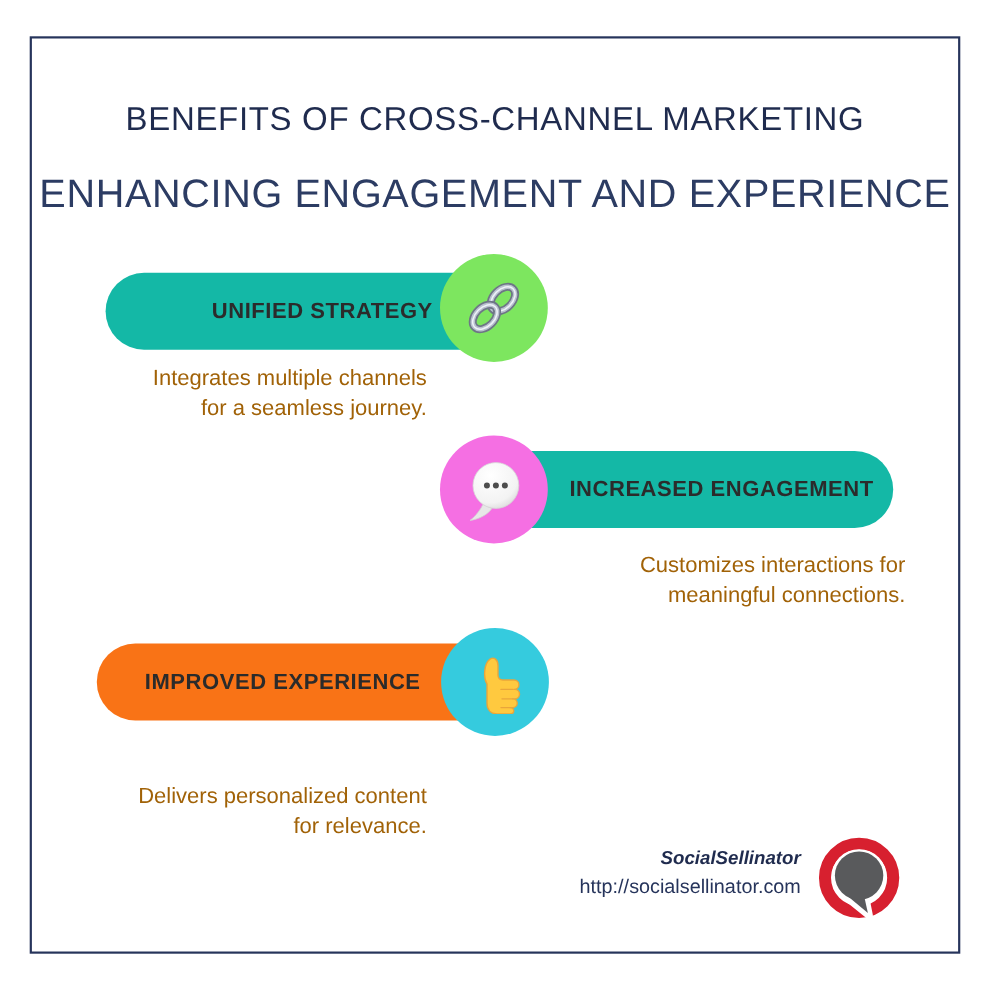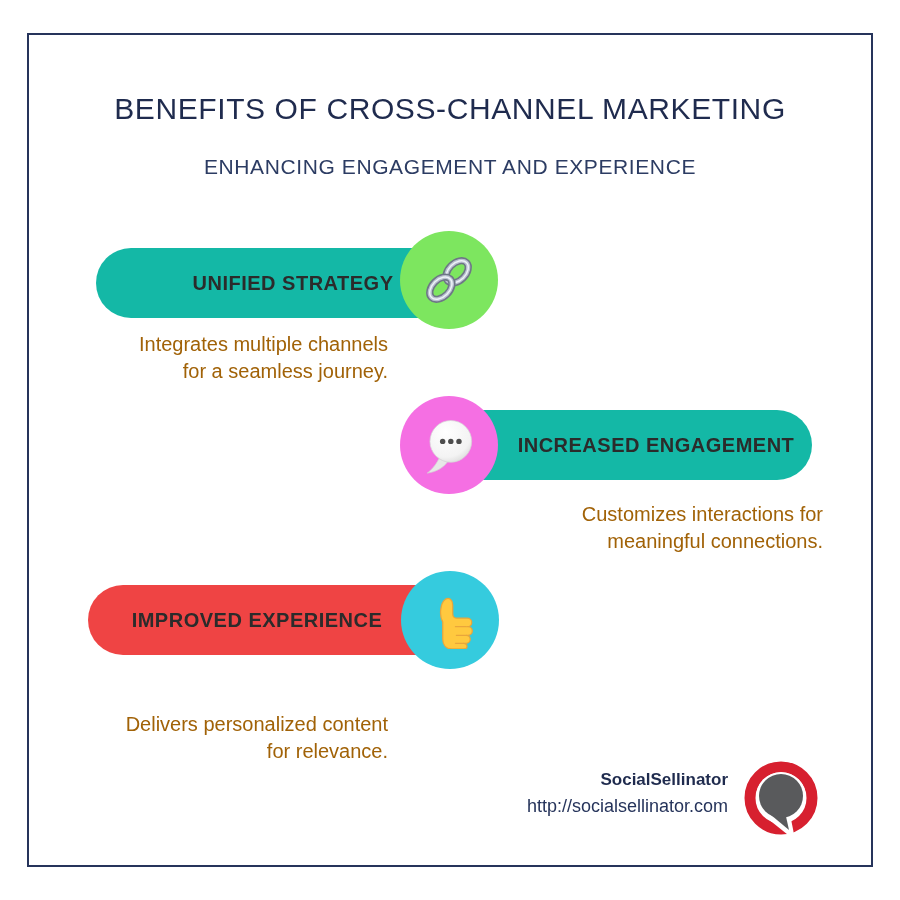--- a/index.html
+++ b/index.html
@@ -18,21 +18,21 @@
   }
   .title {
     position: absolute; left: 0; right: 0; top: 92px;
     text-align: center;
     font-size: 30px; font-weight: 400; letter-spacing: 0.6px;
     color: #1F2B4E;
   }
   .subtitle {
     position: absolute; left: 0; right: 0; top: 155px;
     text-align: center;
-    font-size: 21px; font-weight: 400; letter-spacing: 0.6px;
+    font-size: 36px; font-weight: 400; letter-spacing: 0.6px;
     color: #2C3C63;
   }
   .pill {
     position: absolute; height: 70px; border-radius: 35px;
     display: flex; align-items: center; justify-content: center;
   }
   .pill-label {
     font-size: 20px; font-weight: 700; letter-spacing: 0.5px;
     color: #2B2B2B; white-space: nowrap;
   }
@@ -46,28 +46,29 @@
   }
   
   .pill-green  { left: 96px;  top: 248px; width: 380px; background: #14b8a6; padding-left: 14px; }
   .circle-green{ left: 400px; top: 231px; background: #7DE65F; }
   .desc-1 { left: 88px; top: 331px; width: 300px; text-align: right; }
   
   .pill-pink   { left: 430px; top: 410px; width: 382px; background: #14b8a6; padding-left: 70px; }
   .circle-pink { left: 400px; top: 396px; background: #F56FE3; }
   .desc-2 { left: 513px; top: 501px; width: 310px; text-align: right; }
   
-  .pill-cyan   { left: 88px;  top: 585px; width: 380px; background: #ef4444; padding-right: 42px; }
+  .pill-cyan   { left: 88px;  top: 585px; width: 380px; background: #f97316; padding-right: 42px; }
   .circle-cyan { left: 401px; top: 571px; background: #35CBDE; }
   .desc-3 { left: 88px; top: 671px; width: 300px; text-align: right; margin-top: 40px; }
 
   .brand {
     position: absolute; right: 172px; top: 770px;
     font-size: 17px; font-weight: 700; color: #1F2B4E;
     text-align: right;
+    font-style: italic;
   }
   .url {
     position: absolute; right: 172px; top: 796px;
     font-size: 18px; font-weight: 400; color: #26345B;
     text-align: right;
   }
   .logo { position: absolute; left: 742px; top: 760px; width: 78px; height: 78px; }
   .icon-svg { display: block; }
 </style>
 </head>

